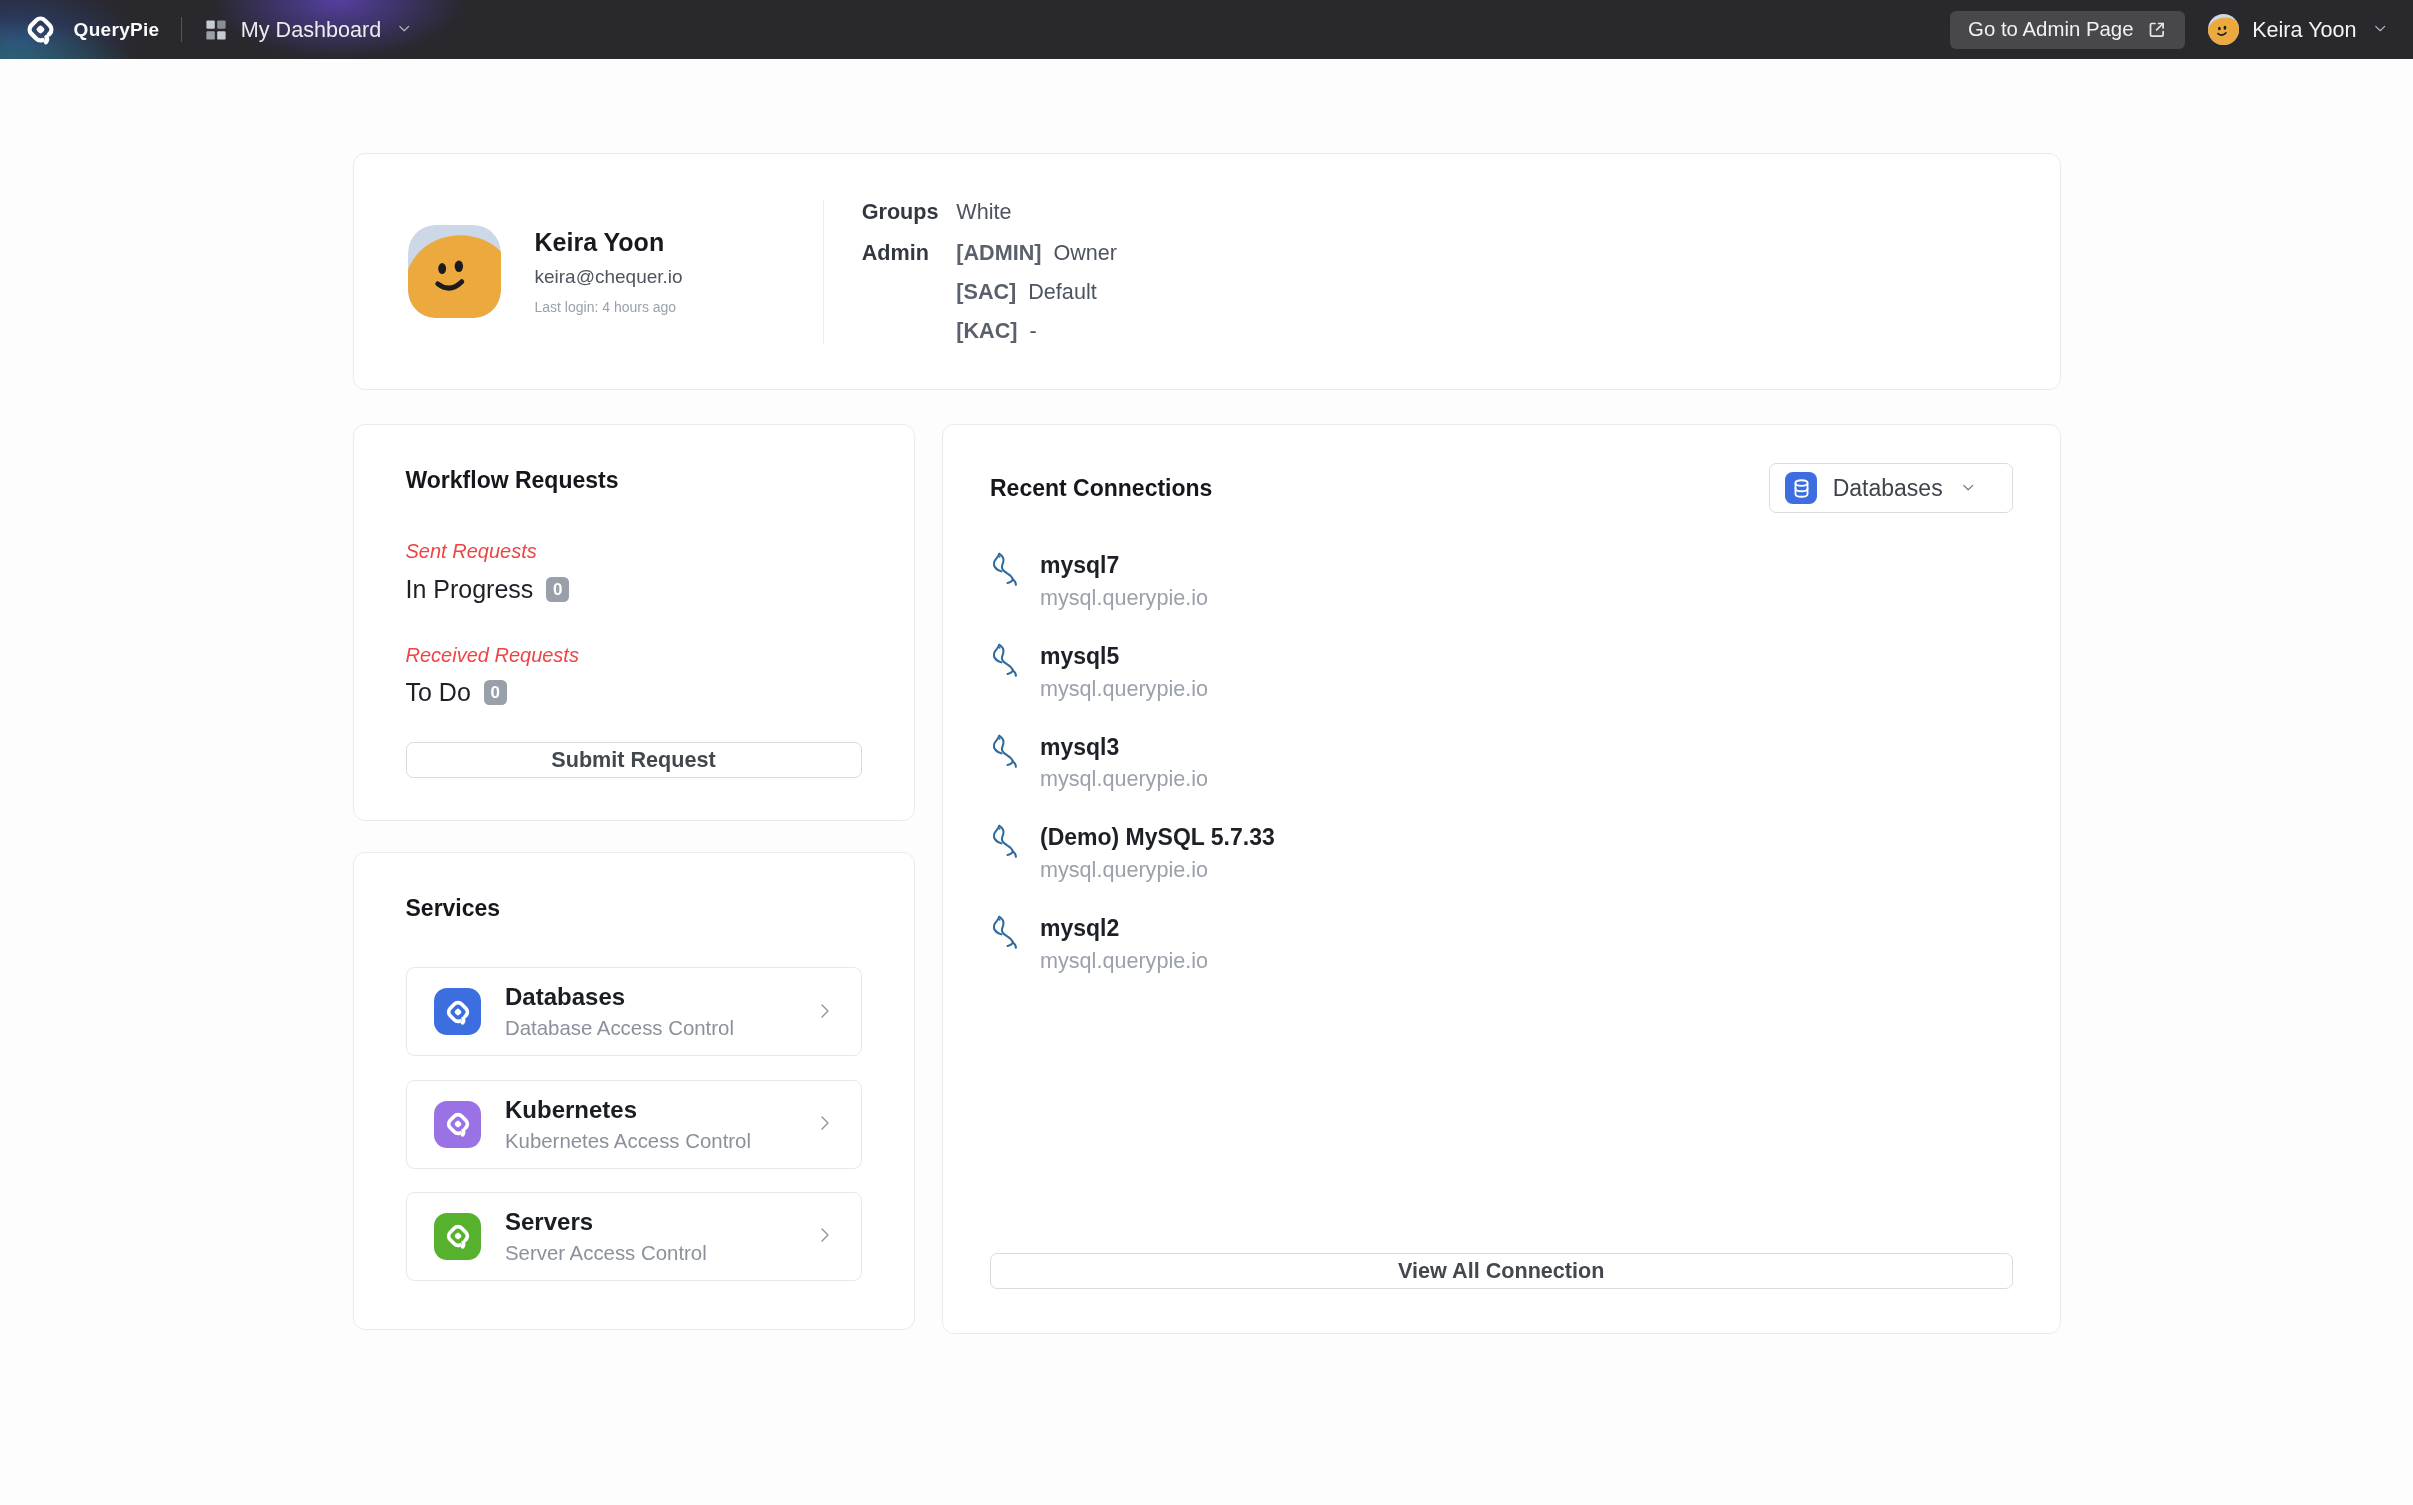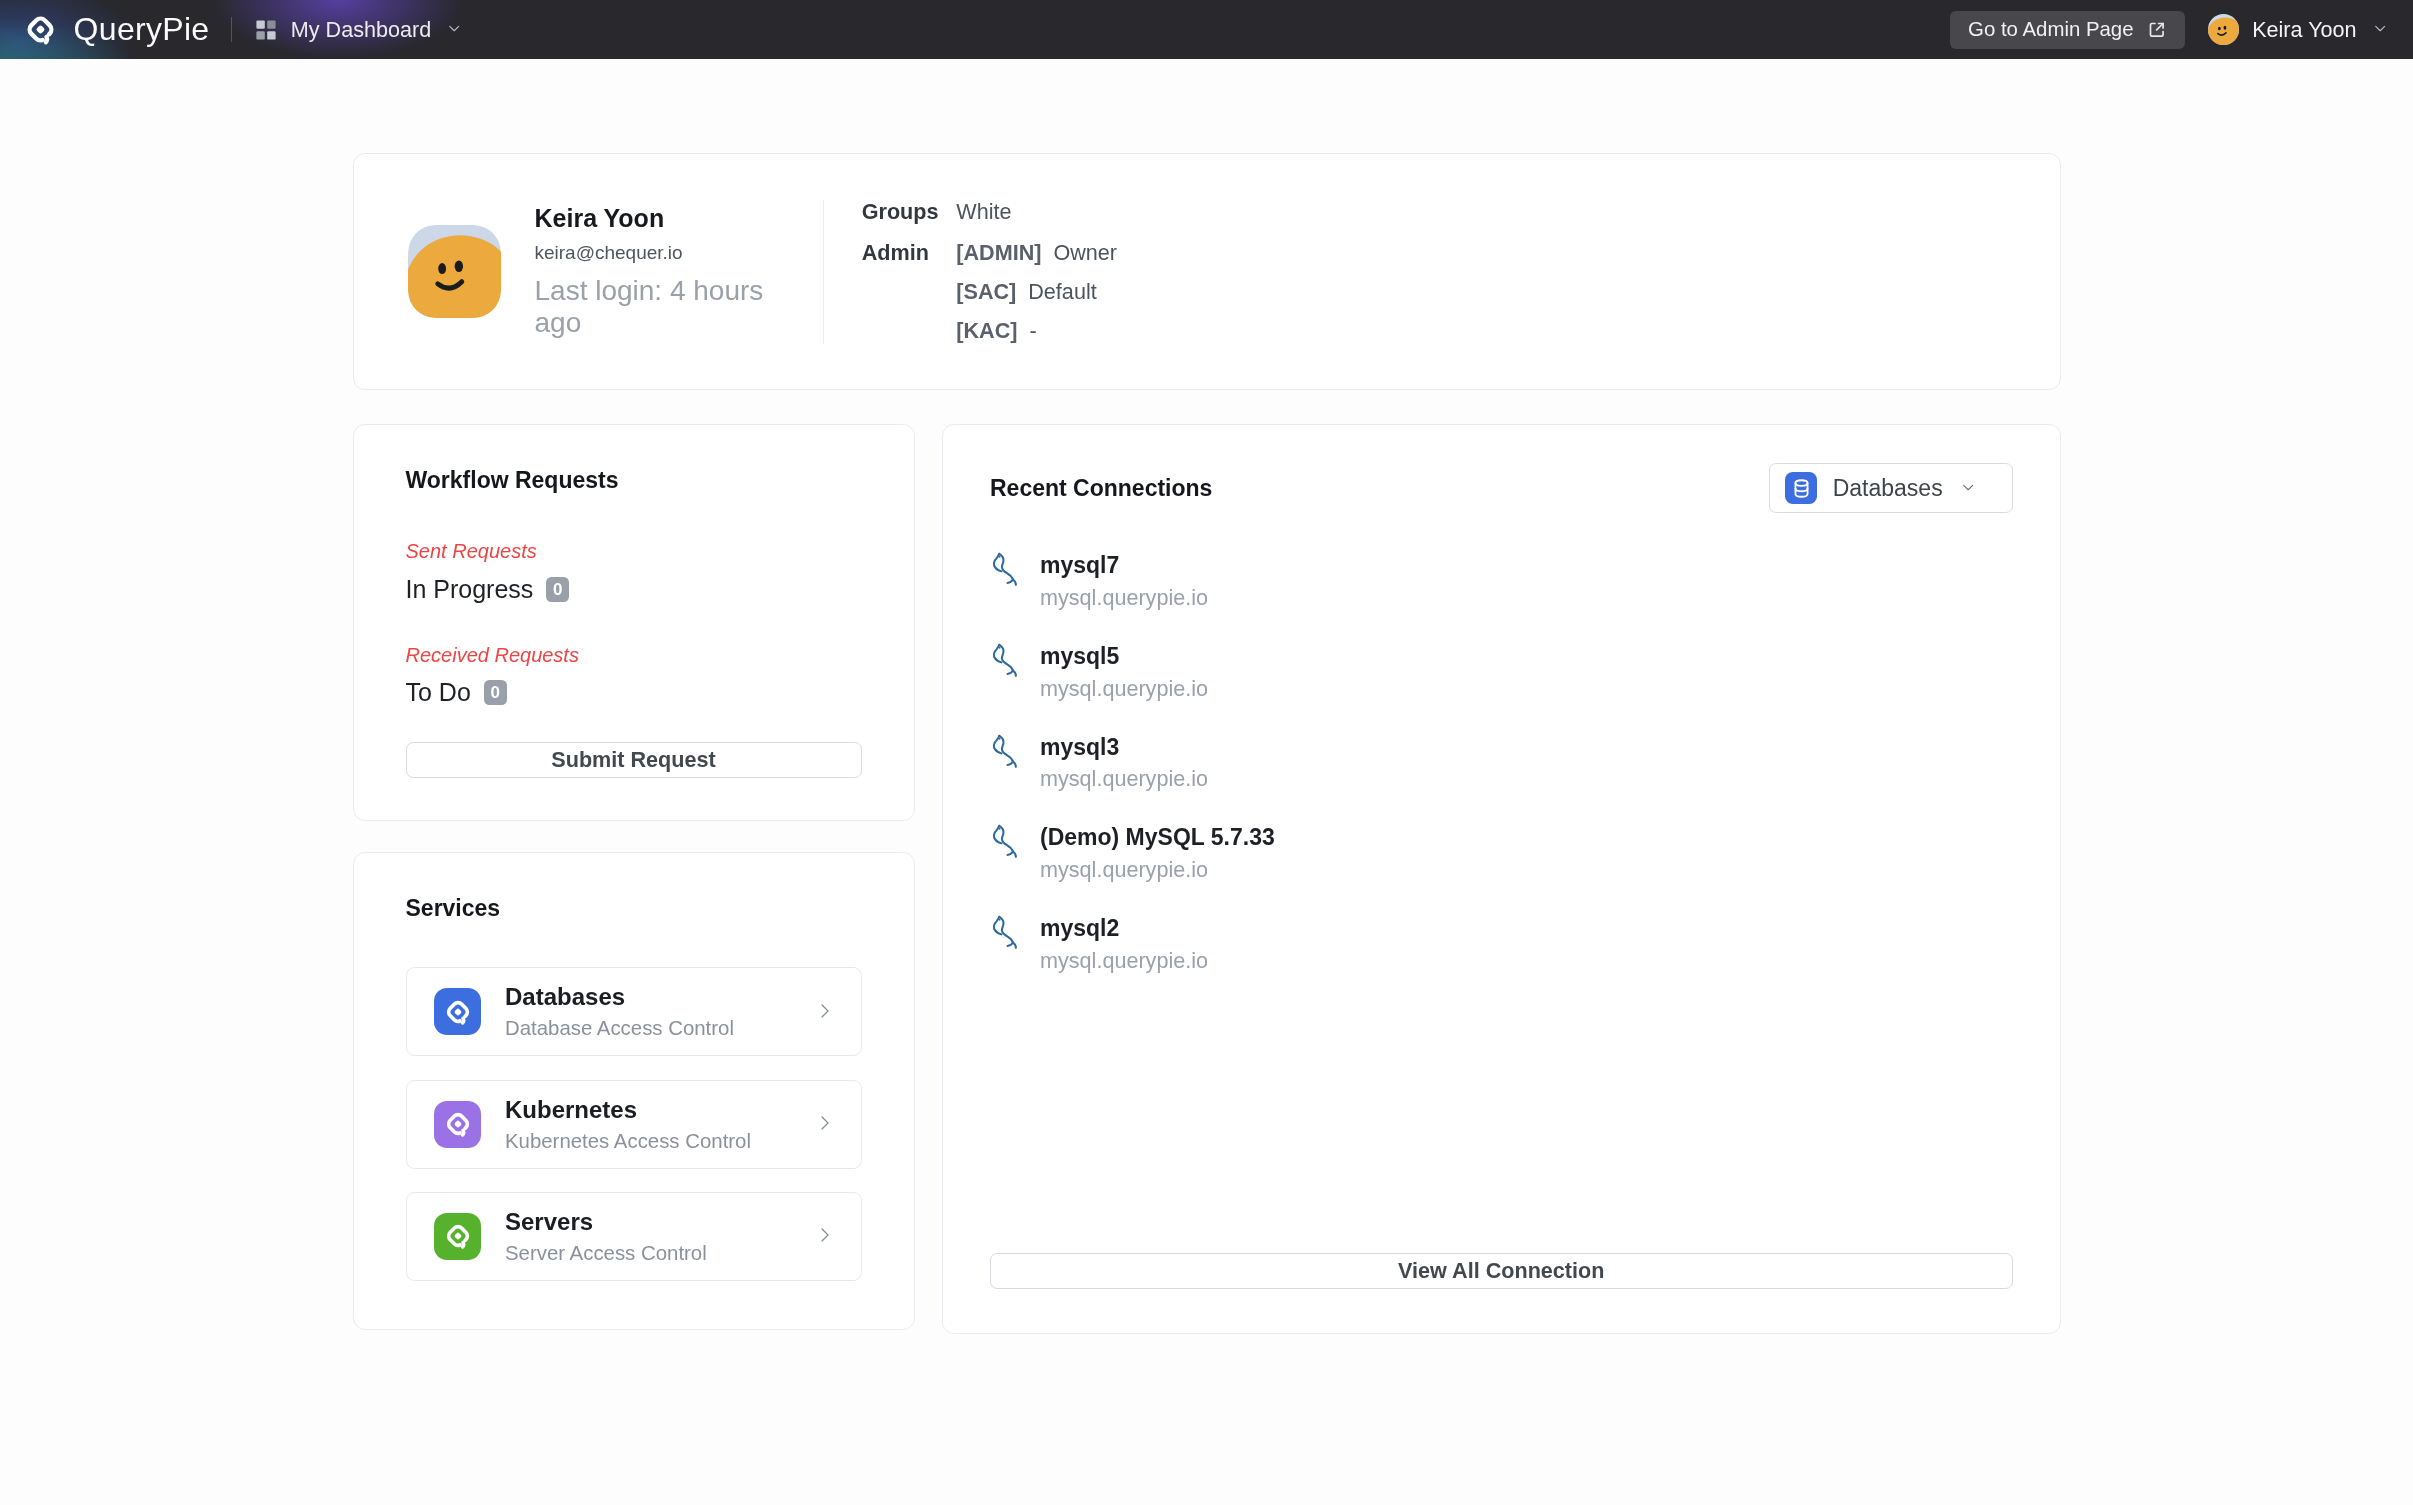--- a/index.html
+++ b/index.html
@@ -18,21 +18,21 @@
     background:
       radial-gradient(180px 84px at 338px 0px, rgba(122,82,255,.55), transparent 70%),
       radial-gradient(216px 102px at 0px 90px, rgba(44,186,151,.50), transparent 70%),
       radial-gradient(168px 90px at 18px 42px, rgba(56,116,255,.35), transparent 70%),
       #28282d;
     display:flex; align-items:center;
     padding:0 23px;
   }
   .brand { display:flex; align-items:center; gap:15.6px; }
   .qp-logo { width:35px; height:35px; color:#ffffff; }
-  .app-name { font-size:32px; font-weight:400; color:#fafafa; letter-spacing:0.3px; }
+  .app-name { font-size:19px; font-weight:700; color:#fafafa; letter-spacing:0.3px; }
   .tb-divider { width:1.2px; height:25px; background:#54545b; margin:0 21.6px; }
   .nav-item { display:flex; align-items:center; gap:13px; cursor:pointer; }
   .grid-icon { width:24px; height:24px; }
   .nav-label { font-size:21.6px; font-weight:500; color:#ececee; }
   .chev-svg { width:20.4px; height:20.4px; fill:none; stroke:#b9bcc2; stroke-width:1.8; stroke-linecap:round; stroke-linejoin:round; }
   .tb-right { margin-left:auto; display:flex; align-items:center; gap:23px; }
   .admin-btn { background:#47474c; border:none; border-radius:6px; height:38px; padding:0 18px;
     display:flex; align-items:center; gap:12px; font-size:20.4px; color:#f1f1f3; font-family:inherit; cursor:pointer; }
   .ext-icon { width:21.6px; height:21.6px; fill:none; stroke:#e7e7ea; stroke-width:1.9; stroke-linecap:round; stroke-linejoin:round; }
   .user-menu { display:flex; align-items:center; gap:13px; cursor:pointer; }
@@ -43,21 +43,21 @@
   
   main { width:1708px; margin:0 auto; padding-top:94px; }
   .card { background:#fff; border:1.2px solid #eaebf0; border-radius:12px; }
 
   
   .profile-card { height:237px; display:flex; align-items:center; padding-left:54px; }
   .avatar-lg { width:93px; height:93px; border-radius:27.5px; overflow:hidden; flex:none; }
   .profile-info { margin-left:34px; width:264px; }
   .profile-name { font-size:25px; font-weight:700; color:#17191e; margin-bottom:9.6px; }
   .profile-email { font-size:19px; color:#4e5560; margin-bottom:10.8px; }
-  .profile-login { font-size:28px; color:#9aa1ab; }
+  .profile-login { font-size:14px; color:#9aa1ab; }
   .v-divider { width:1.2px; height:144px; background:#ecedf1; margin:0 38px 0 24px; flex:none; }
   .meta { display:grid; grid-template-columns:91px auto; column-gap:3.6px; row-gap:14.4px; font-size:21.6px; align-items:start; }
   .meta-label { font-weight:600; color:#33373f; }
   .meta-value { color:#4d545f; }
   .role-row { display:flex; gap:12px; margin-bottom:13px; }
   .role-row:last-child { margin-bottom:0; }
   .role-tag { font-weight:700; color:#5a616c; }
   .role-value { color:#4d545f; }
 
   .columns { display:flex; gap:27.5px; margin-top:34px; }

